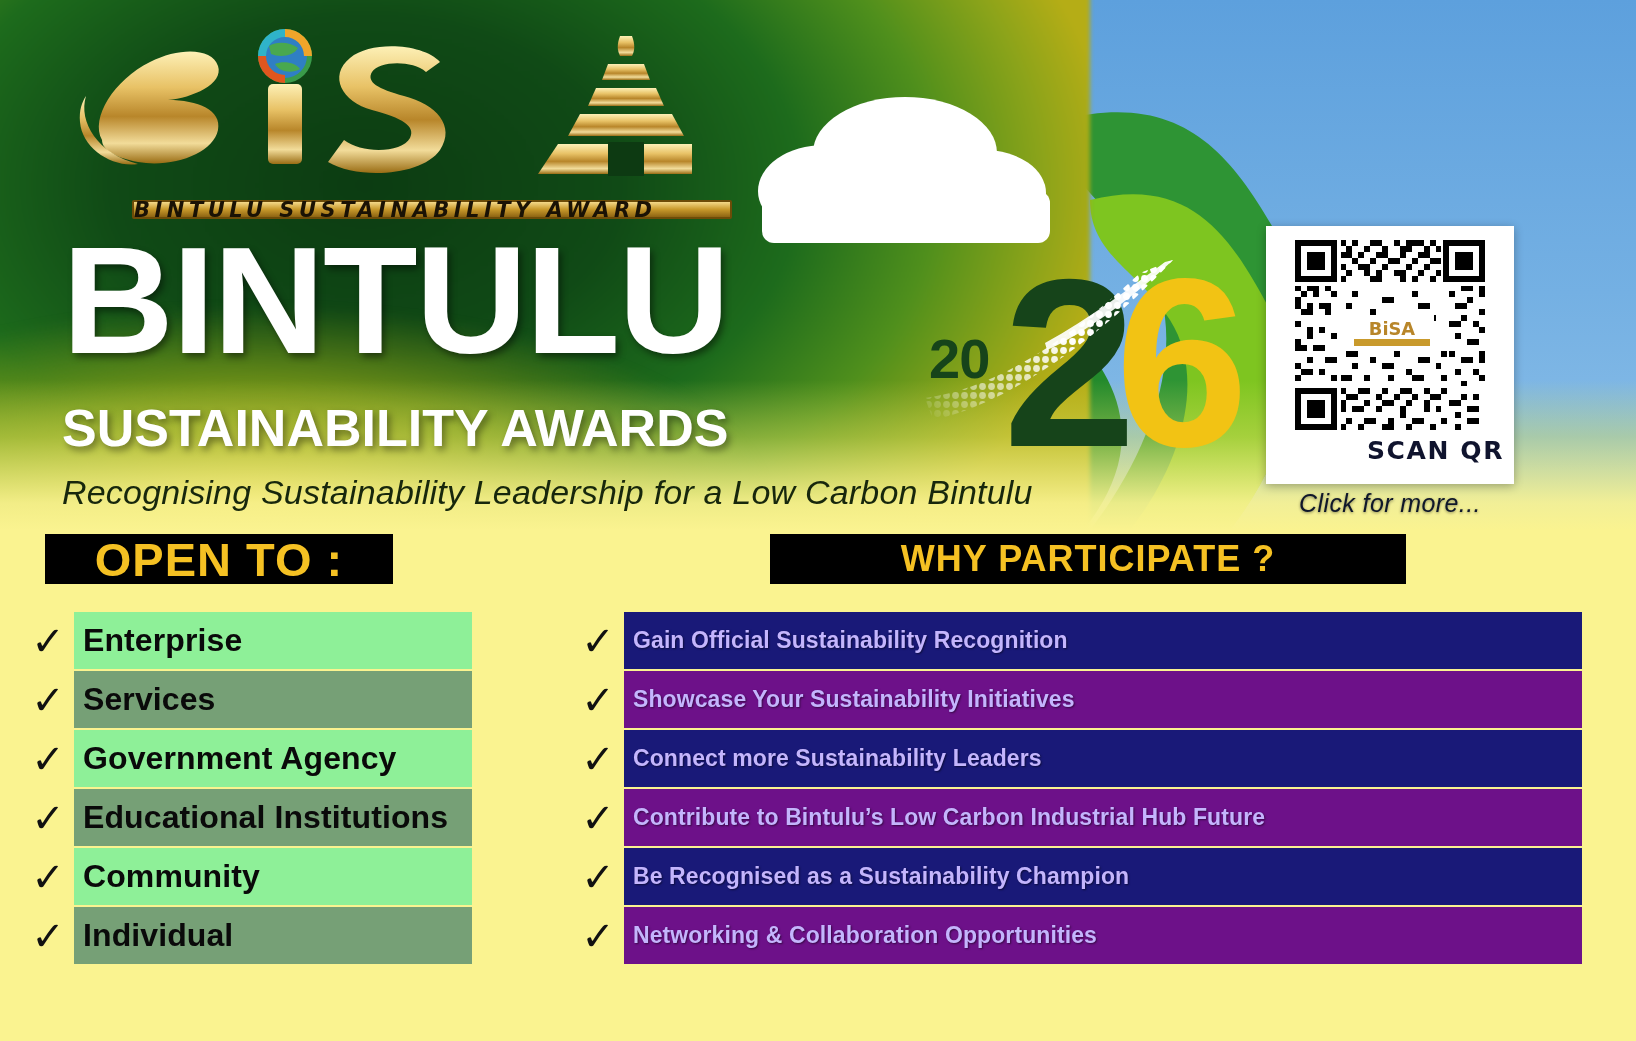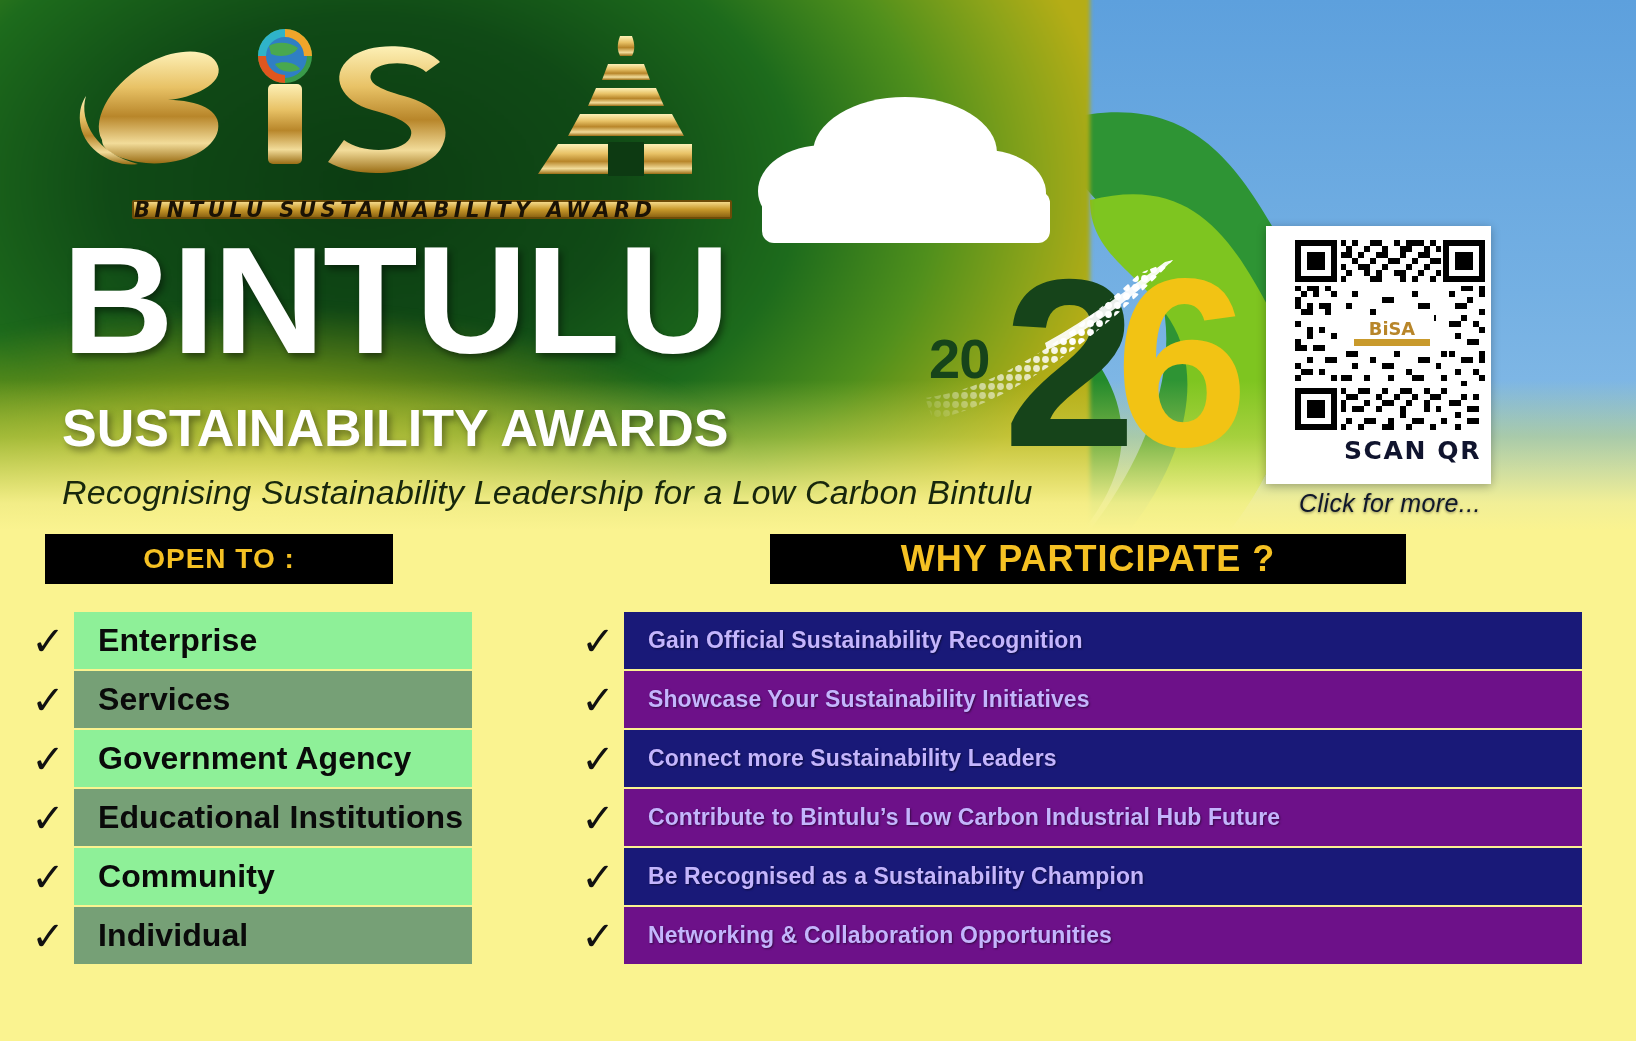--- a/index.html
+++ b/index.html
@@ -128,21 +128,21 @@
   #year .y6{
     position:absolute; left:200px; top:5px;
     font-size:240px; font-weight:bold; color:#f2c314;
     line-height:1; letter-spacing:-8px;
   }
   #year .swoosh{ position:absolute; left:0; top:0; width:310px; height:260px; }
 
   
   #qr-card{
     position:absolute; left:1266px; top:226px;
-    width:225px; height:258px;
+    width:248px; height:258px;
     background:#ffffff;
     padding:10px 10px 4px;
     box-shadow:0 2px 9px rgba(0,0,0,.3);
   }
   #qr-img{ width:228px; height:198px; display:block; position:relative; }
   #qr-label{
     text-align:right; font-size:25px; font-weight:bold;
     color:#10142e; letter-spacing:1.6px; margin-top:2px;
     font-family:"DejaVu Sans", sans-serif;
   }
@@ -157,21 +157,21 @@
   
   .sec-head{
     position:absolute;
     background:#000000;
     display:flex; align-items:center; justify-content:center;
     color:#f5c123;
     font-weight:bold;
     font-family:"Liberation Sans", sans-serif;
     letter-spacing:1px;
   }
-  #head-open{ left:45px; top:534px; width:348px; height:50px; font-size:28px; }
+  #head-open{ left:45px; top:534px; width:348px; height:50px; font-size:47px; }
   #head-why{ left:770px; top:534px; width:636px; height:50px; font-size:36px; }
 
   
   #col-left{
     position:absolute; left:22px; top:612px;
     width:450px;
   }
   #col-right{
     position:absolute; left:572px; top:612px;
     width:1010px;
@@ -183,21 +183,21 @@
   .tick{
     width:52px; min-width:52px;
     display:flex; align-items:center; justify-content:center;
     font-size:40px; font-weight:bold; color:#111111;
     font-family:"DejaVu Sans", sans-serif;
     line-height:1;
   }
   .bar{
     flex:1;
     display:flex; align-items:center;
-    padding-left:24px;
+    padding-left:9px;
     font-weight:bold;
     letter-spacing:.1px;
   }
   
   #col-left .bar{
     height:57px; font-size:32px; color:#0a0a0a;
   }
   #col-left .row:nth-child(odd)  .bar{ background:#8ef098; }
   #col-left .row:nth-child(even) .bar{ background:#76a076; }
 

